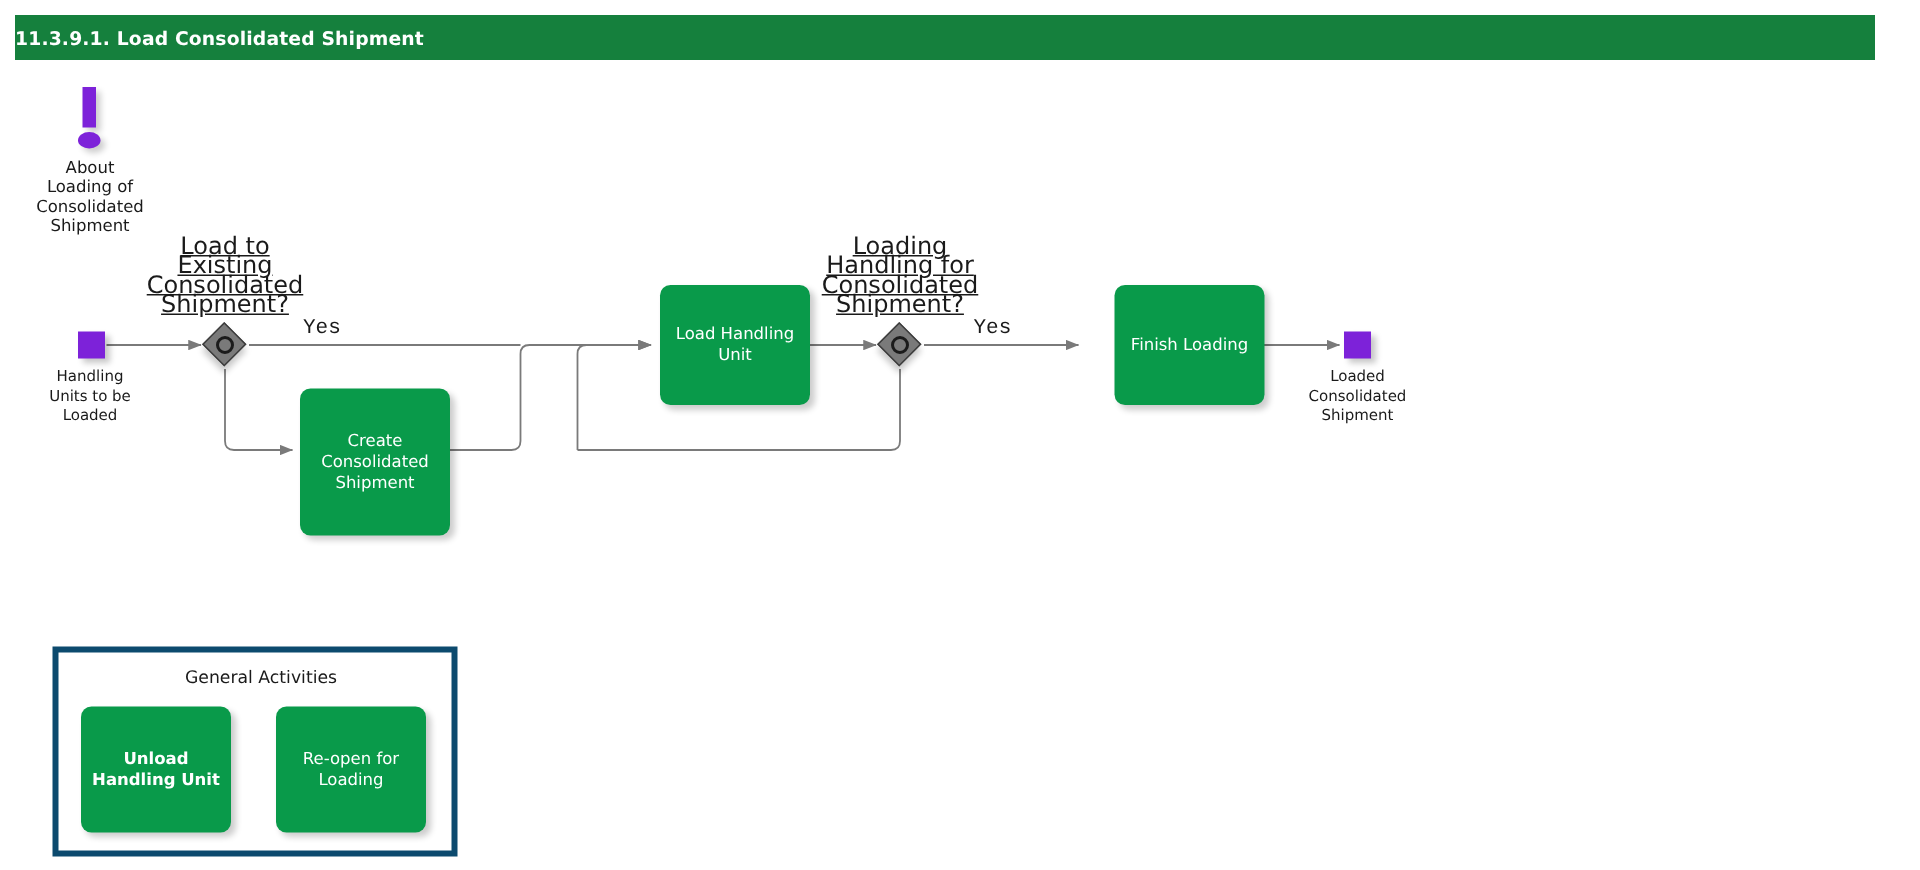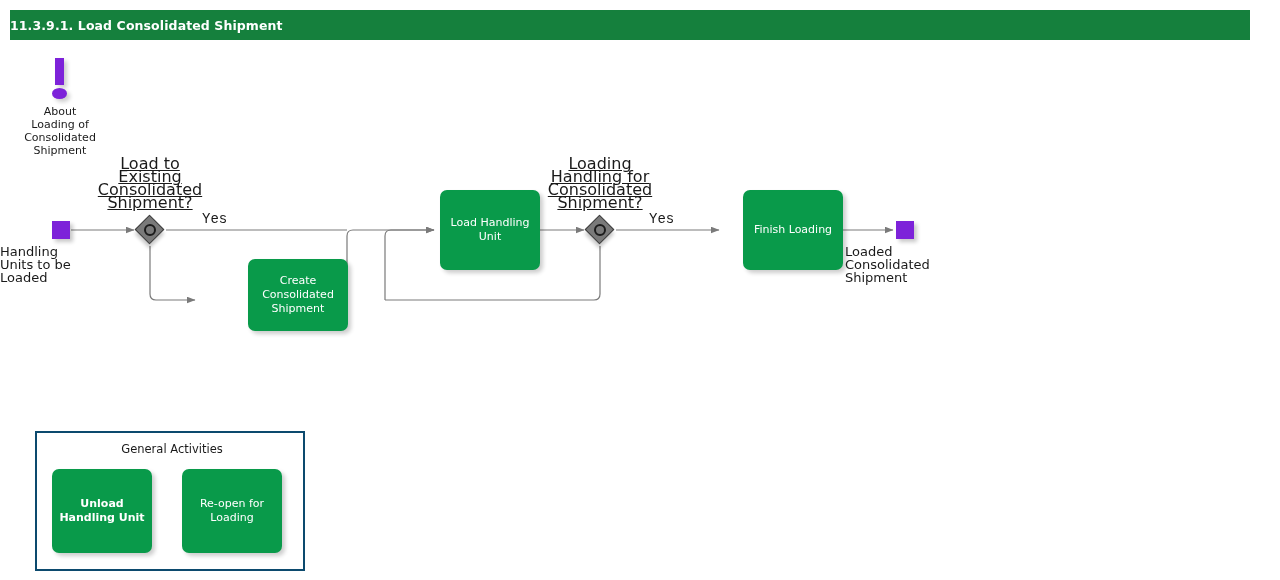--- a/index.html
+++ b/index.html
@@ -74,21 +74,22 @@
 
   
   .event-square {
     width: 18px;
     height: 18px;
     background: #7d22d9;
     box-shadow: 3px 3px 4px rgba(0,0,0,0.22);
   }
   .event-label {
     position: absolute;
-    font-size: 13px;
+    text-align: center;
+    font-size: 10px;
     line-height: 13px;
     color: #1a1a1a;
     white-space: pre-line;
   }
 
   
   .gateway {
     position: absolute;
     width: 30px;
     height: 30px;
@@ -169,21 +170,21 @@
     white-space: pre-line;
   }
 
   
   #general-activities {
     position: absolute;
     left: 35px;
     top: 431px;
     width: 270px;
     height: 140px;
-    border: 2px solid #0c4a6e;
+    border: 4px solid #0c4a6e;
     background: #ffffff;
     box-sizing: border-box;
   }
   #general-activities .panel-title {
     position: absolute;
     left: 0;
     top: 9px;
     width: 270px;
     text-align: center;
     font-size: 11.5px;
@@ -244,21 +245,21 @@
   <div class="gateway-label" style="left:90px; top:157px; width:120px;">Load to
 Existing
 Consolidated
 Shipment?</div>
   <div class="gateway" style="left:135px; top:215px;">
     <div class="diamond"></div>
     <div class="ring"></div>
   </div>
   <div class="flow-label" style="left:202px; top:213px;">Yes</div>
 
-  <div class="task node" style="left:200px; top:259px; width:100px; height:72px;margin-left:48px;">
+  <div class="task node" style="left:200px; top:259px; width:100px; height:98px;">
     <span class="task-label">Create
 Consolidated
 Shipment</span>
   </div>
 
   <div class="task node" style="left:440px; top:190px; width:100px; height:80px;">
     <span class="task-label">Load Handling
 Unit</span>
   </div>
 

